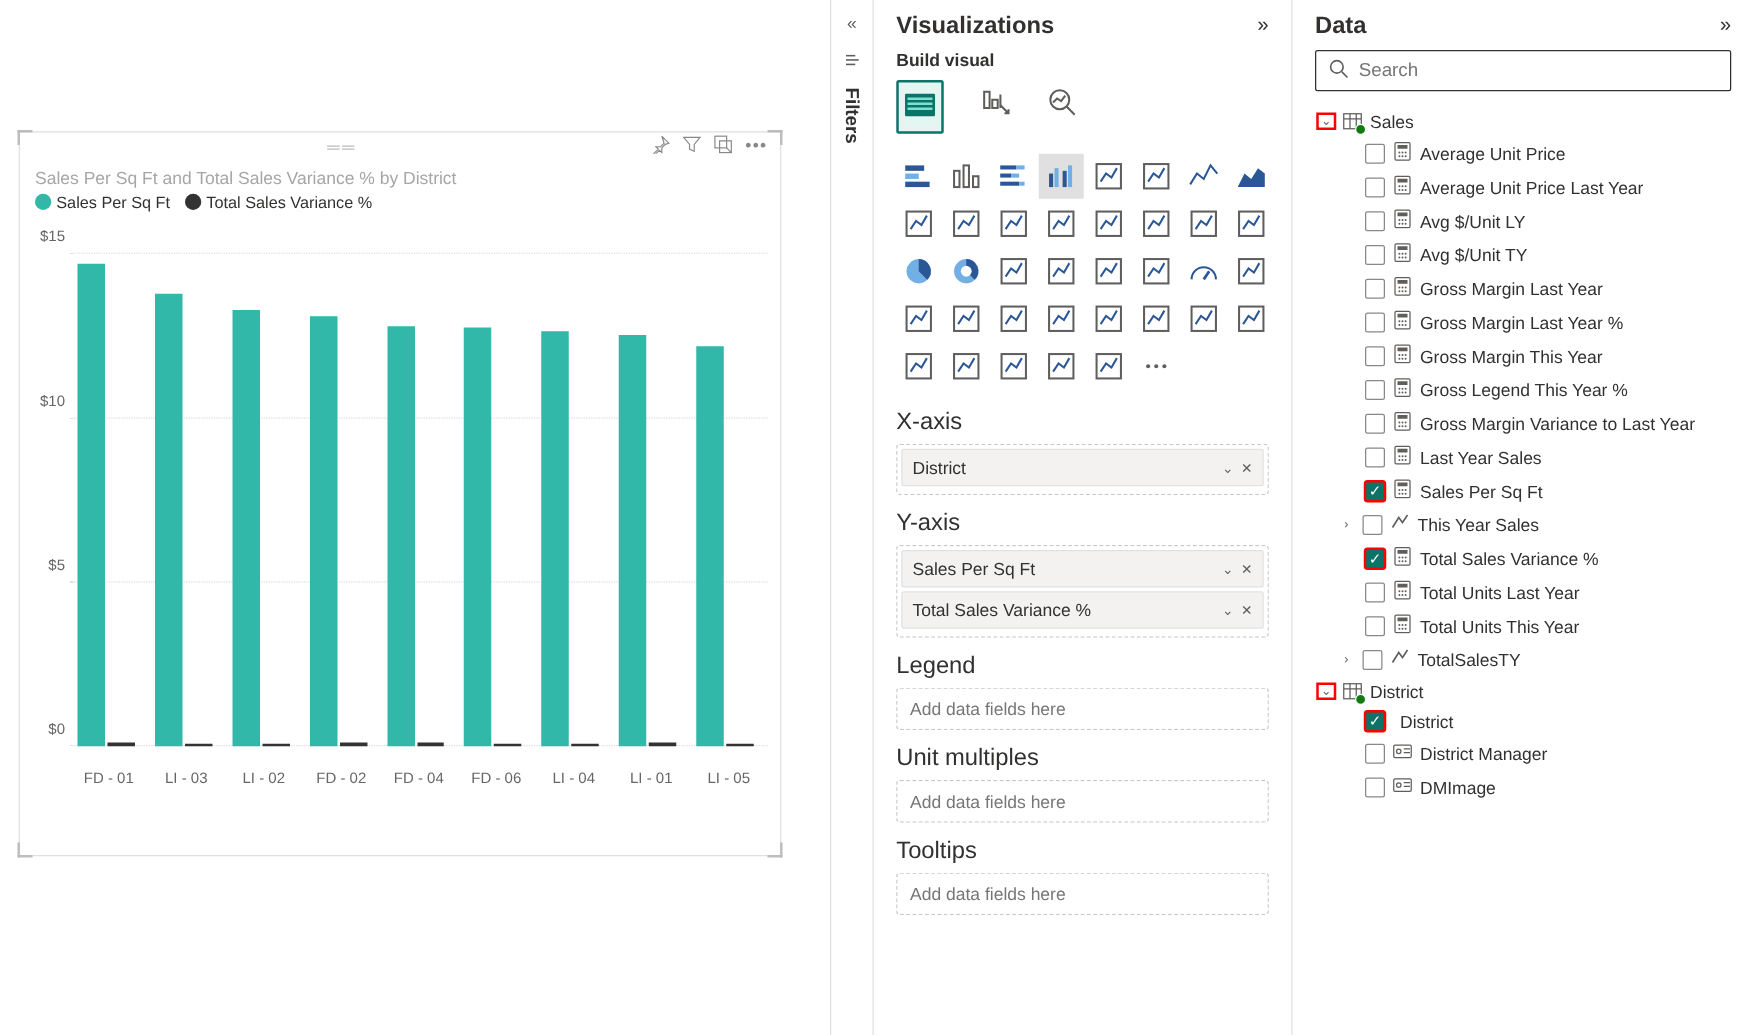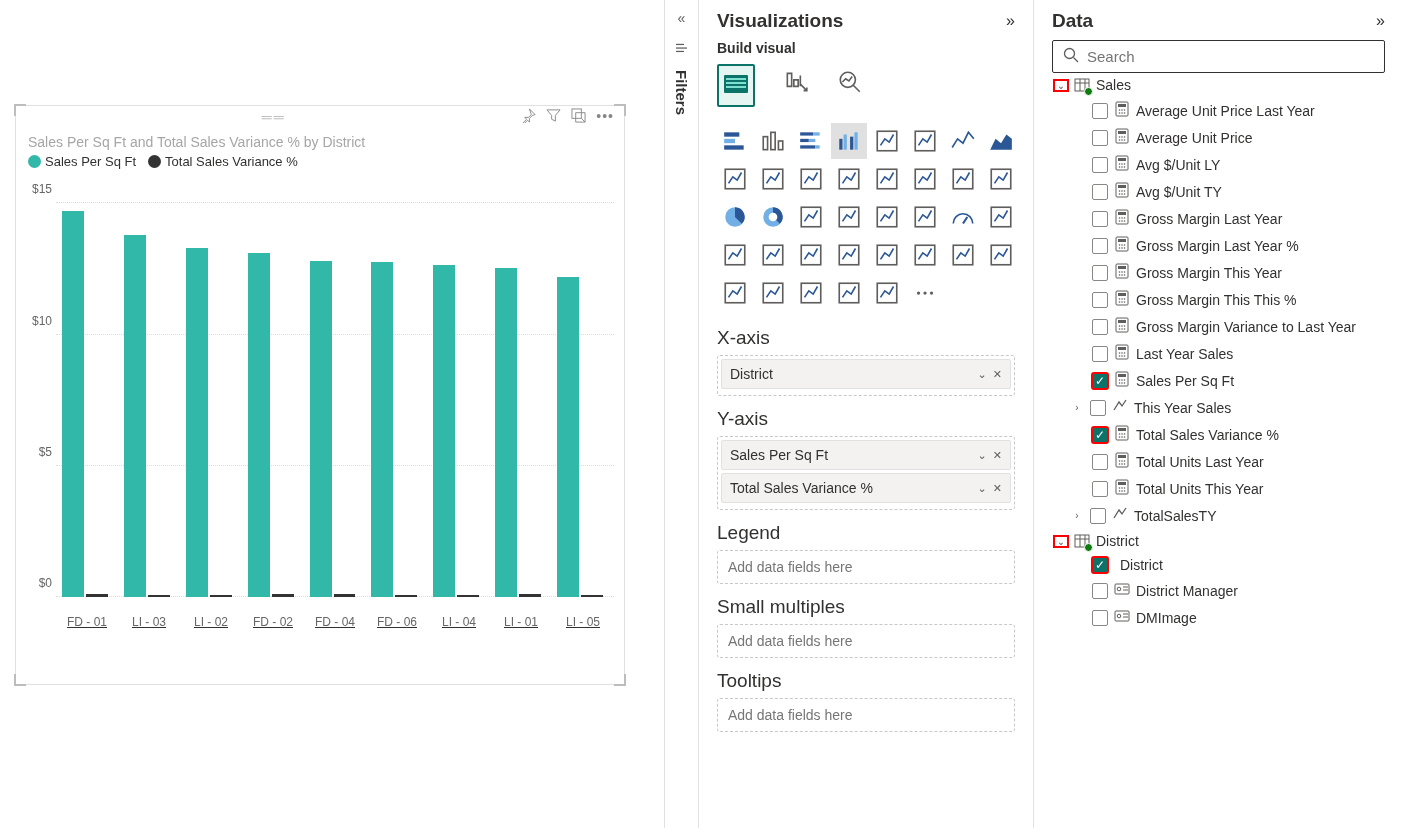--- a/index.html
+++ b/index.html
@@ -24,21 +24,21 @@
 .dot.dark{background:#333}
 .plot { position:relative; height:420px; margin:0 10px 10px 40px; border-top:none; }
 .y-axis { position:absolute; left:-30px; top:0; bottom:0; width:30px; }
 .y-tick { position:absolute; width:100%; text-align:right; font-size:12px; color:#666; transform:translateY(-50%); padding-right:4px;margin-top:24px; }
 .grid-line { position:absolute; left:0; right:0; border-top:1px dotted #ddd; }
 .bars { position:absolute; left:0; right:5px; bottom:0; top:0; display:flex; align-items:flex-end; gap:4px; }
 .bar-group { flex:1; display:flex; align-items:flex-end; gap:2px; height:100%; padding:0 6px; }
 .bar { flex:1; }
 .bar.primary{background:#31b8a8}
 .bar.secondary{background:#333}
-.x-labels { display:flex; margin:0 10px 0 40px;text-decoration:underline; }
+.x-labels { display:flex; margin:0 10px 0 40px; }
 .x-label { flex:1; text-align:center; font-size:12px; color:#666; padding-top:8px; }
 .collapse-rail { width:34px; border-left:1px solid #e1e1e1; display:flex; flex-direction:column; align-items:center; padding-top:10px; gap:14px; }
 .vert-text { writing-mode:vertical-rl; font-size:15px; font-weight:600; color:#323130; }
 .rail-icon { font-size:14px; color:#605e5c; cursor:pointer; }
 .panel { border-left:1px solid #e1e1e1; display:flex; flex-direction:column; }
 .viz-panel { width:335px; padding:10px 18px 10px 18px; overflow-y:auto; }
 .data-panel { width:370px; padding:10px 18px; }
 .panel-header { display:flex; justify-content:space-between; align-items:center; margin-bottom:8px;gap:20px; }
 .panel-title { font-size:19px; font-weight:600; }
 .expand-icon { font-size:16px; color:#323130; cursor:pointer; }
@@ -48,21 +48,21 @@
 .viz-icon-grid { display:grid; grid-template-columns:repeat(8,36px); grid-auto-rows:36px; gap:2px; margin-bottom:16px; }
 .viz-icon { width:36px; height:36px; display:flex; align-items:center; justify-content:center; cursor:pointer; }
 .viz-icon.sel{background:#e0e0e0}
 .viz-icon svg { width:26px; height:26px; }
 .well-group { margin-bottom:12px; }
 .well-label { font-size:19px; margin-bottom:6px; }
 .well-box { background:#fff; border:1px dashed #c8c8c8; border-radius:3px; padding:6px 10px; min-height:34px; display:flex; align-items:center; color:#767676; font-size:14px; }
 .well-item { background:#f3f2f1; border:1px solid #e1e1e1; border-radius:2px; padding:6px 8px; display:flex; align-items:center; justify-content:space-between; margin-bottom:3px; font-size:14px; }
 .well-item .controls { display:flex; gap:6px; color:#605e5c; font-size:11px; }
 .well-container{border:1px dashed #c8c8c8;border-radius:3px;padding:3px;}
-.search-box { border:1px solid #323130; border-radius:2px; display:flex; align-items:center; padding:6px 10px; gap:8px; }
+.search-box { border:1px solid #323130; border-radius:2px; display:flex; align-items:center; padding:6px 10px; margin-bottom:12px; gap:8px; }
 .search-box input { border:none; outline:none; font-size:15px; flex:1; }
 .tree-row { display:flex; align-items:center; gap:6px; padding:4px 2px; font-size:14px; }
 .tree-row.table-header{font-weight:400}
 .tree-row .chevron { width:14px; text-align:center; font-size:10px; color:#605e5c; cursor:pointer; }
 .tree-row.child { padding-left:40px; }
 .cbx { width:16px; height:16px; border:1px solid #8a8886; border-radius:2px; display:inline-flex; align-items:center; justify-content:center; font-size:12px; color:#fff; cursor:pointer; }
 .cbx.checked { background:#0b7367; border-color:#0b7367; }
 .hl{ outline:2px solid red; outline-offset:-1px; }
 .table-icon{ display:inline-flex; width:16px; height:16px; position:relative;}
 .green-dot{position:absolute;right:-3px;bottom:-3px;width:9px;height:9px;background:#107c10;border-radius:50%;border:1px solid #fff}
@@ -465,21 +465,21 @@
               <span>✕</span>
             </span>
           </div>
       </div>
     </div>
     <div class="well-group">
       <div class="well-label">Legend</div>
       <div class="well-box">Add data fields here</div>
     </div>
     <div class="well-group">
-      <div class="well-label">Small multiples</div>
+      <div class="well-label">Unit multiples</div>
       <div class="well-box">Add data fields here</div>
     </div>
     <div class="well-group">
       <div class="well-label">Tooltips</div>
       <div class="well-box">Add data fields here</div>
     </div>
   </div>
 
   <div class="panel data-panel">
     <div class="panel-header">
@@ -510,48 +510,48 @@
           <span><svg width="16" height="16" viewBox="0 0 16 16">
               <rect x="2" y="1" width="12" height="14" rx="1" fill="none" stroke="#605e5c"></rect>
               <rect x="4" y="3" width="8" height="3" fill="#605e5c"></rect>
               <circle cx="5.5" cy="9" r=".8" fill="#605e5c"></circle>
               <circle cx="8" cy="9" r=".8" fill="#605e5c"></circle>
               <circle cx="10.5" cy="9" r=".8" fill="#605e5c"></circle>
               <circle cx="5.5" cy="12" r=".8" fill="#605e5c"></circle>
               <circle cx="8" cy="12" r=".8" fill="#605e5c"></circle>
               <circle cx="10.5" cy="12" r=".8" fill="#605e5c"></circle>
             </svg></span>
+          <span>Average Unit Price</span>
+        </div>
+        <div class="tree-row child">
+          <span class="cbx"></span>
+          <span><svg width="16" height="16" viewBox="0 0 16 16">
+              <rect x="2" y="1" width="12" height="14" rx="1" fill="none" stroke="#605e5c"></rect>
+              <rect x="4" y="3" width="8" height="3" fill="#605e5c"></rect>
+              <circle cx="5.5" cy="9" r=".8" fill="#605e5c"></circle>
+              <circle cx="8" cy="9" r=".8" fill="#605e5c"></circle>
+              <circle cx="10.5" cy="9" r=".8" fill="#605e5c"></circle>
+              <circle cx="5.5" cy="12" r=".8" fill="#605e5c"></circle>
+              <circle cx="8" cy="12" r=".8" fill="#605e5c"></circle>
+              <circle cx="10.5" cy="12" r=".8" fill="#605e5c"></circle>
+            </svg></span>
           <span>Average Unit Price Last Year</span>
         </div>
         <div class="tree-row child">
           <span class="cbx"></span>
           <span><svg width="16" height="16" viewBox="0 0 16 16">
               <rect x="2" y="1" width="12" height="14" rx="1" fill="none" stroke="#605e5c"></rect>
               <rect x="4" y="3" width="8" height="3" fill="#605e5c"></rect>
               <circle cx="5.5" cy="9" r=".8" fill="#605e5c"></circle>
               <circle cx="8" cy="9" r=".8" fill="#605e5c"></circle>
               <circle cx="10.5" cy="9" r=".8" fill="#605e5c"></circle>
               <circle cx="5.5" cy="12" r=".8" fill="#605e5c"></circle>
               <circle cx="8" cy="12" r=".8" fill="#605e5c"></circle>
               <circle cx="10.5" cy="12" r=".8" fill="#605e5c"></circle>
             </svg></span>
-          <span>Average Unit Price</span>
-        </div>
-        <div class="tree-row child">
-          <span class="cbx"></span>
-          <span><svg width="16" height="16" viewBox="0 0 16 16">
-              <rect x="2" y="1" width="12" height="14" rx="1" fill="none" stroke="#605e5c"></rect>
-              <rect x="4" y="3" width="8" height="3" fill="#605e5c"></rect>
-              <circle cx="5.5" cy="9" r=".8" fill="#605e5c"></circle>
-              <circle cx="8" cy="9" r=".8" fill="#605e5c"></circle>
-              <circle cx="10.5" cy="9" r=".8" fill="#605e5c"></circle>
-              <circle cx="5.5" cy="12" r=".8" fill="#605e5c"></circle>
-              <circle cx="8" cy="12" r=".8" fill="#605e5c"></circle>
-              <circle cx="10.5" cy="12" r=".8" fill="#605e5c"></circle>
-            </svg></span>
           <span>Avg $/Unit LY</span>
         </div>
         <div class="tree-row child">
           <span class="cbx"></span>
           <span><svg width="16" height="16" viewBox="0 0 16 16">
               <rect x="2" y="1" width="12" height="14" rx="1" fill="none" stroke="#605e5c"></rect>
               <rect x="4" y="3" width="8" height="3" fill="#605e5c"></rect>
               <circle cx="5.5" cy="9" r=".8" fill="#605e5c"></circle>
               <circle cx="8" cy="9" r=".8" fill="#605e5c"></circle>
               <circle cx="10.5" cy="9" r=".8" fill="#605e5c"></circle>
@@ -608,21 +608,21 @@
           <span><svg width="16" height="16" viewBox="0 0 16 16">
               <rect x="2" y="1" width="12" height="14" rx="1" fill="none" stroke="#605e5c"></rect>
               <rect x="4" y="3" width="8" height="3" fill="#605e5c"></rect>
               <circle cx="5.5" cy="9" r=".8" fill="#605e5c"></circle>
               <circle cx="8" cy="9" r=".8" fill="#605e5c"></circle>
               <circle cx="10.5" cy="9" r=".8" fill="#605e5c"></circle>
               <circle cx="5.5" cy="12" r=".8" fill="#605e5c"></circle>
               <circle cx="8" cy="12" r=".8" fill="#605e5c"></circle>
               <circle cx="10.5" cy="12" r=".8" fill="#605e5c"></circle>
             </svg></span>
-          <span>Gross Margin This This %</span>
+          <span>Gross Legend This Year %</span>
         </div>
         <div class="tree-row child">
           <span class="cbx"></span>
           <span><svg width="16" height="16" viewBox="0 0 16 16">
               <rect x="2" y="1" width="12" height="14" rx="1" fill="none" stroke="#605e5c"></rect>
               <rect x="4" y="3" width="8" height="3" fill="#605e5c"></rect>
               <circle cx="5.5" cy="9" r=".8" fill="#605e5c"></circle>
               <circle cx="8" cy="9" r=".8" fill="#605e5c"></circle>
               <circle cx="10.5" cy="9" r=".8" fill="#605e5c"></circle>
               <circle cx="5.5" cy="12" r=".8" fill="#605e5c"></circle>

